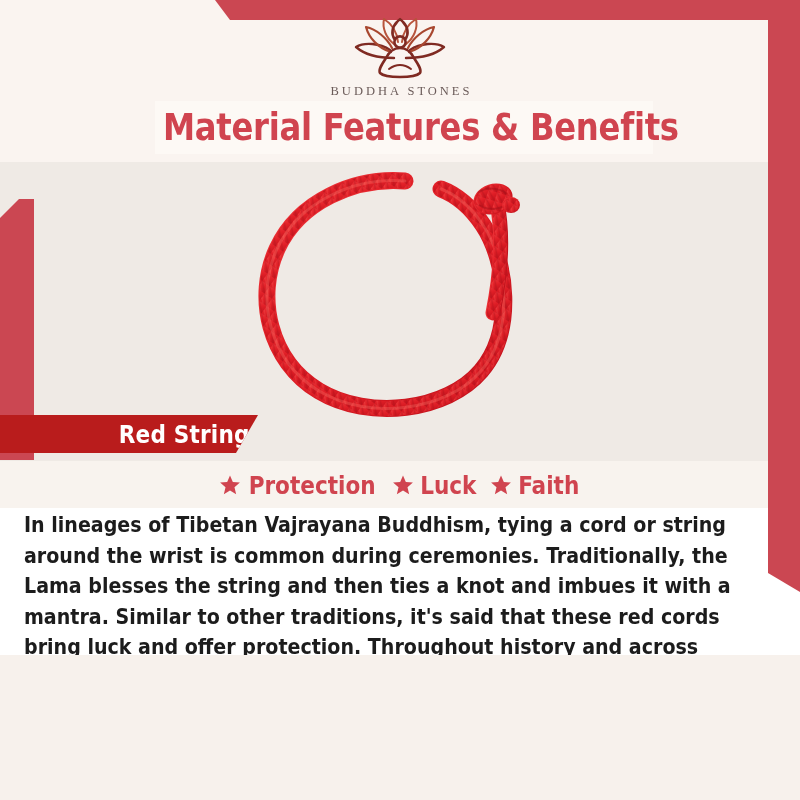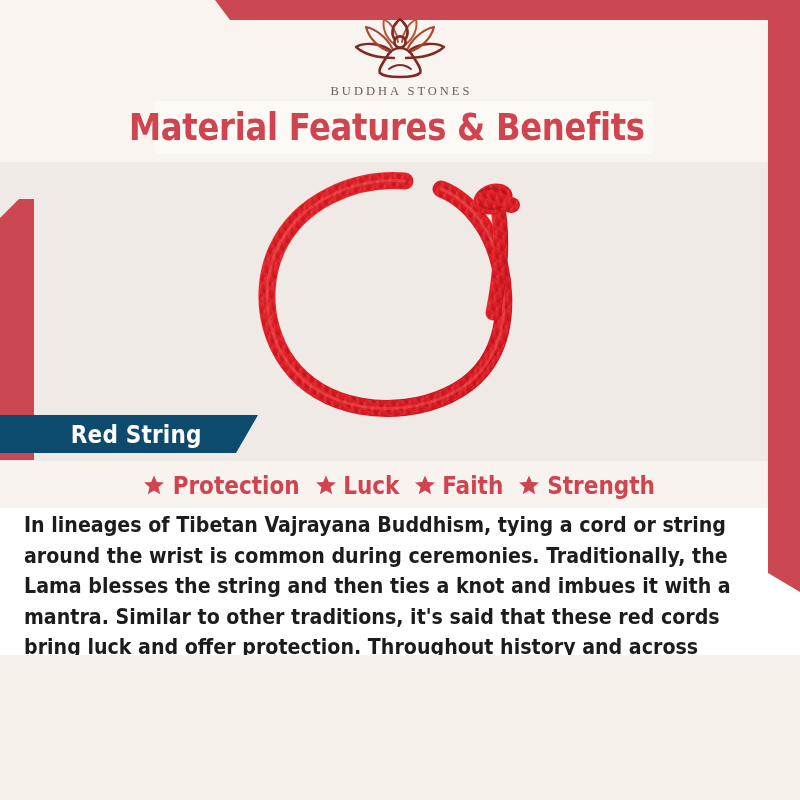--- a/index.html
+++ b/index.html
@@ -112,21 +112,21 @@
   }
 
   
   .title-plate {
     position: absolute;
     left: 155px; top: 101px;
     width: 498px; height: 53px;
     background: #fdf9f5;
     display: flex;
     align-items: center;
-    justify-content: flex-end;
+    justify-content: flex-start;
   }
   .title-text {
     font-family: "Liberation Sans Narrow", "DejaVu Sans Condensed", "Liberation Sans", sans-serif;
     font-weight: 700;
     font-size: 37px;
     line-height: 1;
     color: #d0444f;
     letter-spacing: -0.3px;
     transform: scaleX(0.97);
     white-space: nowrap;
@@ -145,24 +145,25 @@
     width: 330px;
     height: 258px;
     display: block;
   }
 
   
   .name-banner {
     position: absolute;
     left: 0; top: 415px;
     width: 258px; height: 38px;
-    background: #0c4a6e;
+    background: #b91c1c;
     clip-path: polygon(0 0, 258px 0, 236px 38px, 0 38px);
     display: flex;
     align-items: center;
+    padding-left: 48px;
   }
   .name-banner-text {
     font-family: "Liberation Sans Narrow", "DejaVu Sans Condensed", "Liberation Sans", sans-serif;
     font-weight: 700;
     font-size: 25px;
     color: #ffffff;
     margin-left: 68px;
     letter-spacing: 0.2px;
     transform: scaleX(0.96);
     white-space: nowrap;
@@ -332,25 +333,19 @@
       <span class="feature-label">Luck</span>
     </div>
 
     <div class="feature-item">
       <svg class="feature-star" viewBox="0 0 24 24">
         <polygon points="12,1.5 15.1,8.7 22.8,9.4 16.9,14.5 18.7,22.1 12,18 5.3,22.1 7.1,14.5 1.2,9.4 8.9,8.7" fill="#d0444f"></polygon>
       </svg>
       <span class="feature-label">Faith</span>
     </div>
 
-    <div class="feature-item">
-      <svg class="feature-star" viewBox="0 0 24 24">
-        <polygon points="12,1.5 15.1,8.7 22.8,9.4 16.9,14.5 18.7,22.1 12,18 5.3,22.1 7.1,14.5 1.2,9.4 8.9,8.7" fill="#d0444f"></polygon>
-      </svg>
-      <span class="feature-label">Strength</span>
-    </div>
 
 
   </div>
 
   <p class="body-copy">In lineages of Tibetan Vajrayana Buddhism, tying a cord or string around the wrist is common during ceremonies. Traditionally, the Lama blesses the string and then ties a knot and imbues it with a mantra. Similar to other traditions, it's said that these red cords bring luck and offer protection. Throughout history and across philosophies, the red string has been worn for protection, faith, good luck, strength, and connection. Today many people use it as a reminder that they're not alone. It's also a symbol of being loved, supported and, feeling safe and secure. For others, it's a prompt to stay positive while facing any adversity.</p>
 
 </div>
 
 </body></html>

